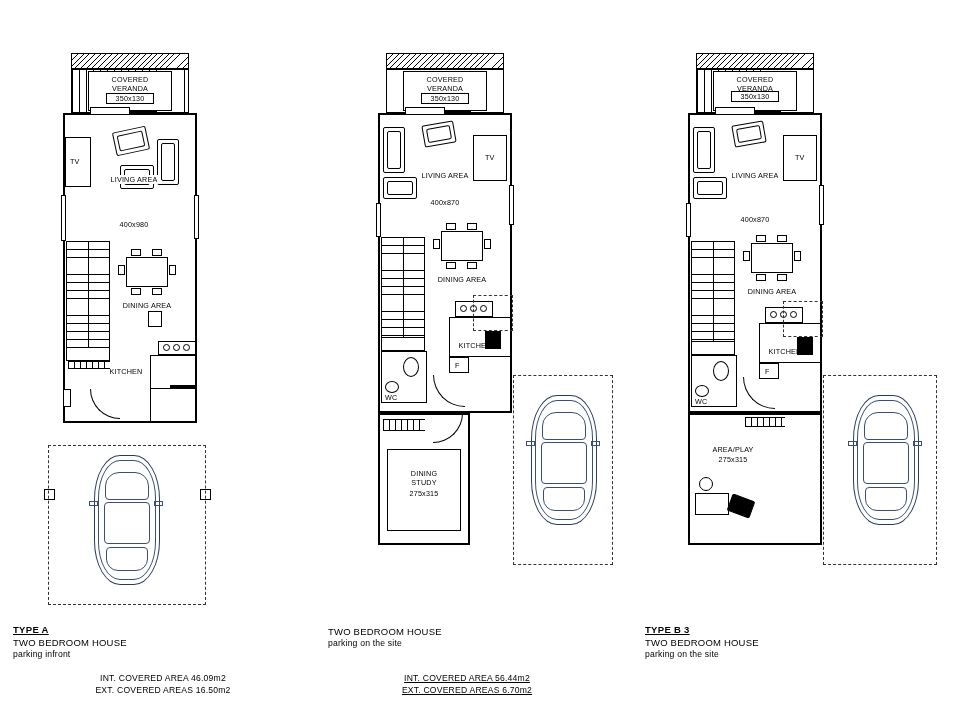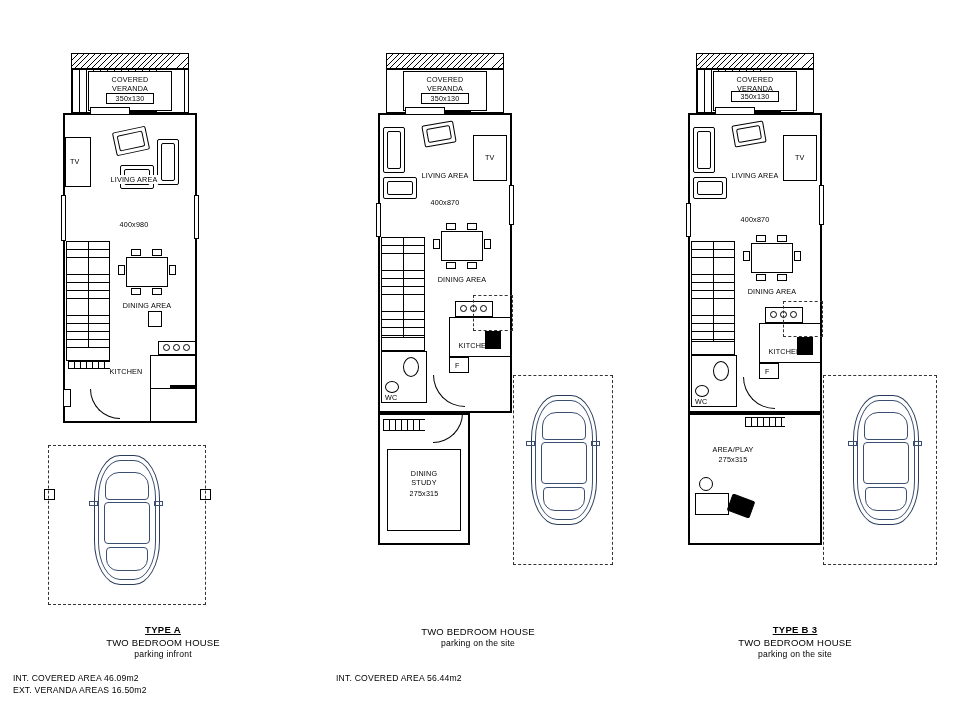--- a/index.html
+++ b/index.html
@@ -47,25 +47,25 @@
   .car{position:absolute;width:64px;height:128px;}
   .car .body{position:absolute;left:0;top:0;width:64px;height:128px;border:1.2px solid #2b3c5a;border-radius:26px/44px;background:#fff;}
   .car .body2{position:absolute;left:4px;top:5px;width:56px;height:118px;border:1px solid #3b4f72;border-radius:22px/38px;}
   .car .wind{position:absolute;left:11px;top:17px;width:42px;height:26px;border:1px solid #3b4f72;border-radius:14px 14px 4px 4px;}
   .car .roofp{position:absolute;left:10px;top:47px;width:44px;height:40px;border:1px solid #3b4f72;border-radius:4px;}
   .car .rear{position:absolute;left:12px;top:92px;width:40px;height:22px;border:1px solid #3b4f72;border-radius:4px 4px 12px 12px;}
   .car .mirror{position:absolute;width:7px;height:3px;border:1px solid #3b4f72;top:46px;}
   .car .ml{left:-5px;} .car .mr{right:-5px;}
 
   
-  .caption{position:absolute;width:300px;text-align:center;}
+  .caption{position:absolute;width:300px;text-align:left;}
   .caption .t{font-size:9.5px;font-weight:bold;text-decoration:underline;letter-spacing:.3px;}
   .caption .s{font-size:9.5px;margin-top:2px;letter-spacing:.2px;}
   .caption .s2{font-size:8.6px;margin-top:1px;letter-spacing:.2px;}
-  .areas{position:absolute;width:300px;text-align:left;font-size:8.6px;line-height:11.5px;letter-spacing:.2px;}
+  .areas{position:absolute;width:300px;text-align:center;font-size:8.6px;line-height:11.5px;letter-spacing:.2px;}
 </style>
 </head>
 <body>
 
 <div class="sheet">
 
   <div class="plan a">
 
     <div class="dash" style="left:18px;top:400px;width:158px;height:160px;"></div>
     <div class="thin" style="left:14px;top:444px;width:11px;height:11px;"></div>
@@ -304,29 +304,30 @@
     </div>
   </div>
 
   <div class="caption" style="left:13px;top:624px;">
     <div class="t">TYPE A</div>
     <div class="s">TWO BEDROOM HOUSE</div>
     <div class="s2">parking infront</div>
   </div>
   <div class="areas" style="left:13px;top:673px;">
     <div>INT. COVERED AREA 46.09m2</div>
-    <div>EXT. VERANDA AREAS 16.50m2</div>
+    <div>EXT. COVERED AREAS 16.50m2</div>
   </div>
 
   <div class="caption" style="left:328px;top:624px;">
     <div class="s">TWO BEDROOM HOUSE</div>
     <div class="s2">parking on the site</div>
   </div>
-  <div class="areas" style="left:336px;top:673px;">
+  <div class="areas" style="left:317px;top:673px;text-decoration:underline;">
     <div>INT. COVERED AREA 56.44m2</div>
+    <div>EXT. COVERED AREAS 6.70m2</div>
   </div>
 
   <div class="caption" style="left:645px;top:624px;">
     <div class="t">TYPE B 3</div>
     <div class="s">TWO BEDROOM HOUSE</div>
     <div class="s2">parking on the site</div>
   </div>
 
 </div>
 

